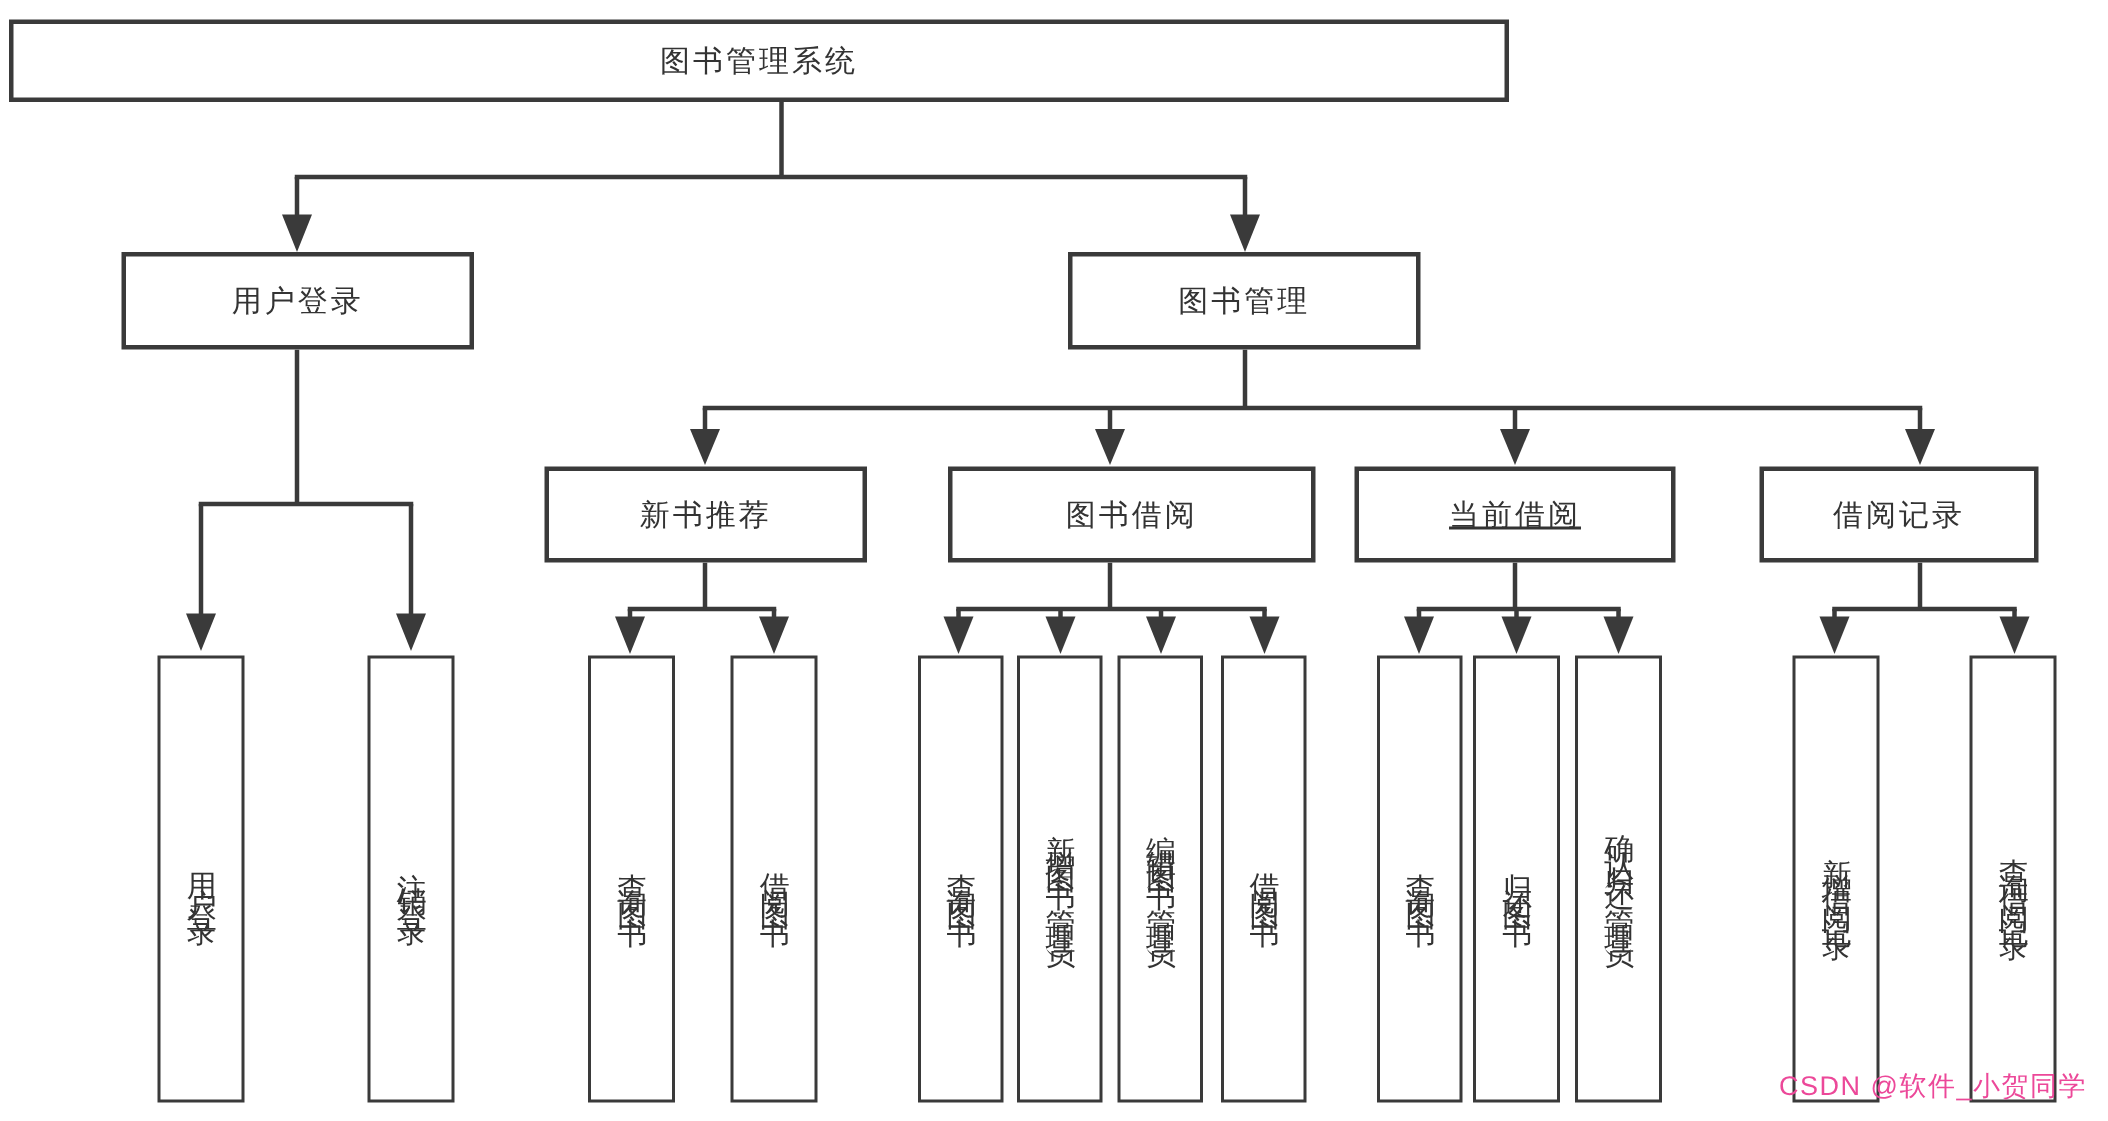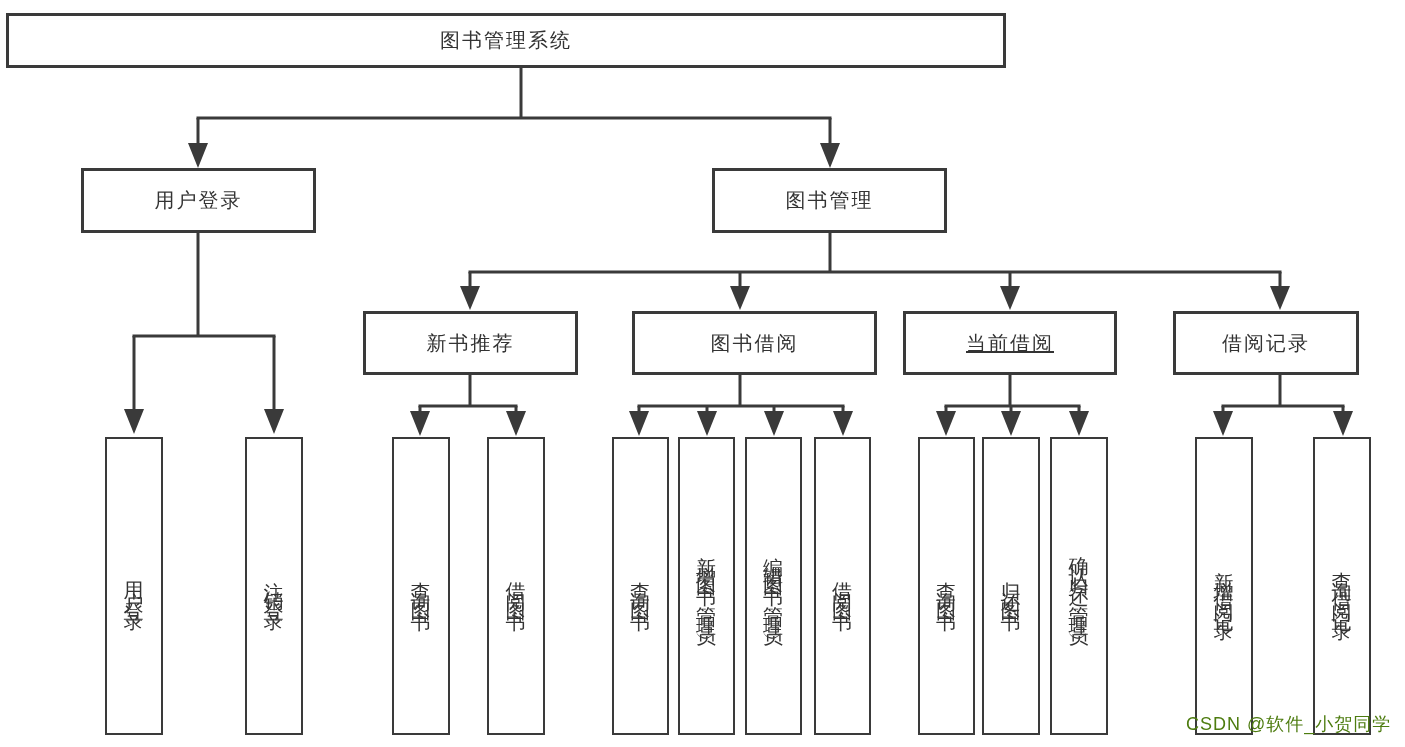--- a/index.html
+++ b/index.html
@@ -32,21 +32,21 @@
     color:#333333;
     line-height:1;
     white-space:nowrap;
   }
   .watermark{
     position:absolute;
     left:1186px;top:712px;
     z-index:3;
     font-size:18px;
     letter-spacing:1px;
-    color:#4d7c0f;
+    color:#ec4899;
     white-space:nowrap;
   }
 </style>
 </head>
 <body>
 
 <div class="canvas">
 
   <svg class="connectors" width="1405" height="747" viewBox="0 0 1405 747">
     <g stroke="#3a3a3a" stroke-width="3" fill="#3a3a3a">

